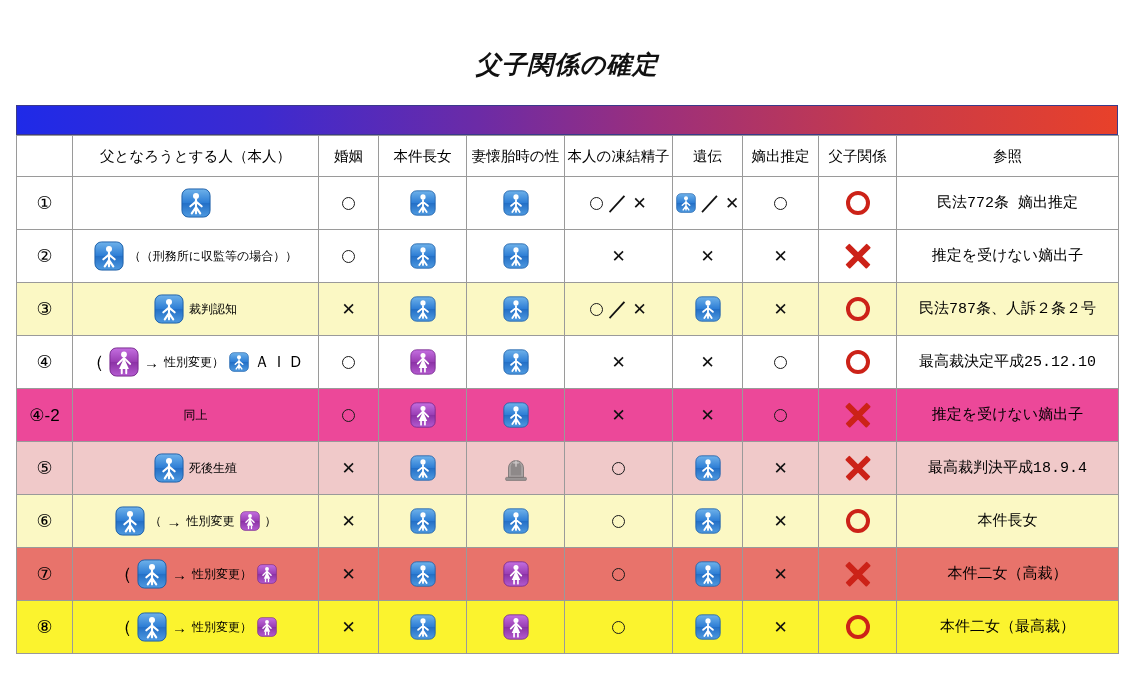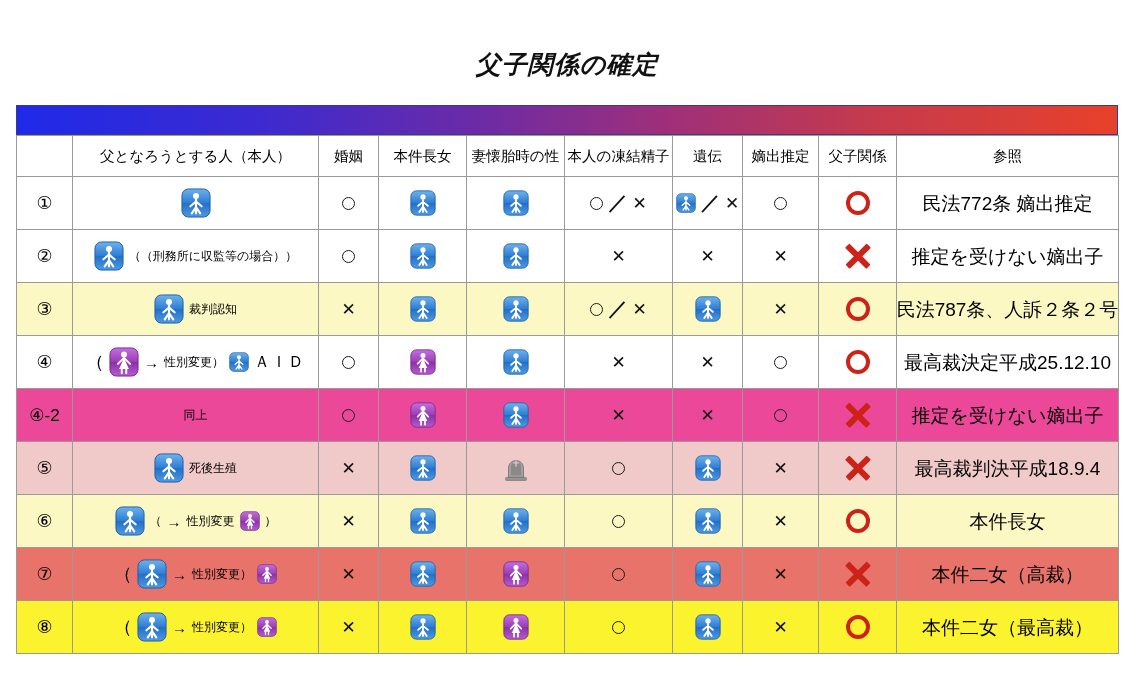--- a/index.html
+++ b/index.html
@@ -149,21 +149,21 @@
   }
   .icon-person.sz-lg { width: 30px; height: 30px; }
   .icon-person.sz-md { width: 26px; height: 26px; }
   .icon-person.sz-sm { width: 20px; height: 20px; }
 
   .icon-grave { display: inline-block; width: 30px; height: 30px; vertical-align: middle; }
 
   .arrow { font-size: 15px; line-height: 1; }
   .paren { font-size: 18px; line-height: 1; }
   .lbl   { font-size: 12px; line-height: 1; }
-  .ref   { font-size: 19px; line-height: 1; }
+  .ref   { font-size: 15px; line-height: 1; font-family: Liberation Mono, monospace; }
   .num   { font-size: 18px; line-height: 1; }
   .num-small { font-size: 17px; line-height: 1; }
   .aid   { font-size: 16px; letter-spacing: 1px; line-height: 1; text-align: center; }
 </style>
 </head>
 <body>
 
 <h1 id="page-title">父子関係の確定</h1>
 
 <div id="table-wrap">

